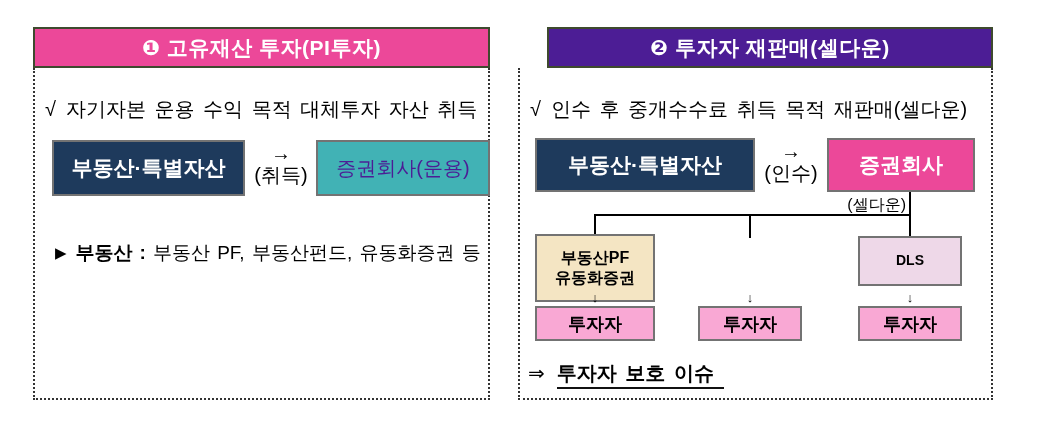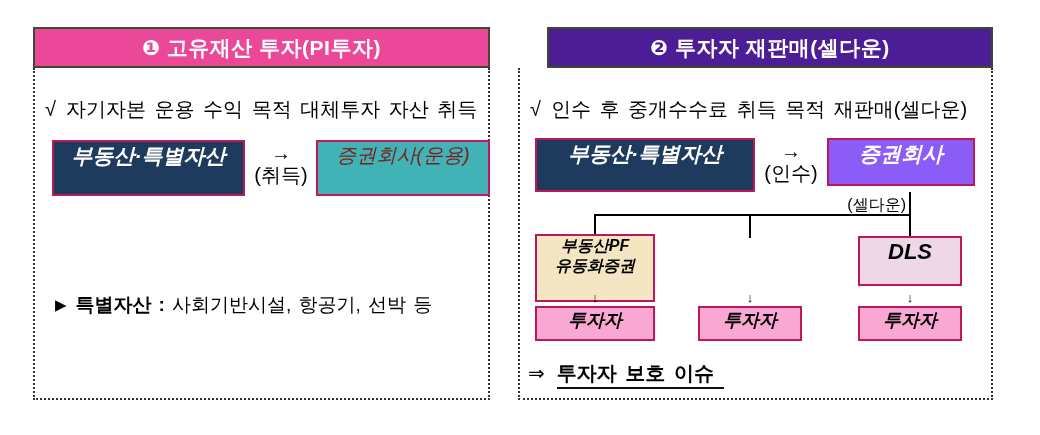--- a/index.html
+++ b/index.html
@@ -18,28 +18,28 @@
   .maroon-bg { background:#4c1d95;margin-left:29px; }
 
   .panel-body { position:relative; height:332px; border:2px dotted #333;
     border-top:none; background:#fff; }
 
   .check-line { position:absolute; left:10px; top:4px; font-size:20px;
     white-space:nowrap; word-spacing:3px;margin-top:24px; }
   .check-icon { margin-right:10px; }
 
   .fbox { position:absolute; display:flex; flex-direction:column;
-    align-items:center; justify-content:flex-start; text-align:center;
-    border:2px solid #be185d;font-style:italic; }
+    align-items:center; justify-content:center; text-align:center;
+    border:2px solid #737373; }
 
   
   .l-source { left:17px; top:72px; width:193px; height:56px; background:#1e3a5c;
     color:#fff; font-weight:bold; font-size:21px; }
   .l-target { left:281px; top:72px; width:174px; height:56px; background:#41b2b5;
-    color:#7f1d1d; font-size:20px; }
+    color:#4c1d95; font-size:20px; }
   .arrow-stack { position:absolute; display:flex; flex-direction:column;
     align-items:center; justify-content:center; line-height:1.1; }
   .l-arrow { left:214px; top:74px; width:64px; }
   .arrow-glyph { font-size:20px; font-weight:bold; }
   .arrow-caption { font-size:20px; }
 
   .bullet-line { position:absolute; left:20px; font-size:19px;
     white-space:nowrap; word-spacing:2px; }
   .bullet-1 { top:172px; }
   .bullet-2 { top:224px; }
@@ -51,38 +51,38 @@
     word-spacing:3px; }
   .l-conclusion { left:34px; top:278px; }
   .r-conclusion { left:8px;  top:292px; }
   .conclusion-marker { margin-right:12px; }
   .u { border-bottom:2px solid #111; padding-bottom:3px; padding-right:10px; }
   .emph { font-weight:bold; }
 
   
   .r-source { left:15px; top:70px; width:220px; height:54px; background:#1e3a5c;
     color:#fff; font-weight:bold; font-size:21px; }
-  .r-target { left:307px; top:70px; width:148px; height:48px; background:#8b5cf6;
+  .r-target { left:307px; top:70px; width:148px; height:54px; background:#ec4899;
     color:#fff; font-weight:bold; font-size:21px; }
   .r-arrow { left:238px; top:72px; width:66px; }
   .branch-caption { position:absolute; left:304px; top:127px; width:82px;
     text-align:right; font-size:16px; }
 
   
   .line { position:absolute; background:#000; }
   .v-main { left:389px; top:124px; width:2px; height:44px; }
   .h-branch { left:74px; top:146px; width:317px; height:2px; }
   .v-stub-a { left:74px;  top:146px; width:2px; height:22px; }
   .v-stub-b { left:229px; top:146px; width:2px; height:24px; }
 
   
   .product { font-weight:bold; line-height:1.25; }
   .p-a { left:15px;  top:166px; width:120px; height:68px; background:#f4e5c3; font-size:16px; }
   .p-b { left:178px; top:168px; width:104px; height:50px; background:#dfeceb; font-size:18px; }
-  .p-c { left:338px; top:168px; width:104px; height:50px; background:#eed8e8; font-size:22px; }
+  .p-c { left:338px; top:168px; width:104px; height:50px; background:#eed8e8; font-size:14px; }
 
   .down-arrow { position:absolute; top:222px; width:12px; text-align:center;
     font-size:13px; }
   .da-a { left:69px; } .da-b { left:224px; } .da-c { left:384px; }
 
   .investor { background:#f9a8d4; font-weight:bold; font-size:18px; }
   .i-a { left:15px;  top:238px; width:120px; height:35px; }
   .i-b { left:178px; top:238px; width:104px; height:35px; }
   .i-c { left:338px; top:238px; width:104px; height:35px; }
 </style>
@@ -107,24 +107,24 @@
 
       <div class="arrow-stack l-arrow">
         <span class="arrow-glyph">→</span>
         <span class="arrow-caption">(취득)</span>
       </div>
 
       <div class="fbox l-target">
         <span>증권회사(운용)</span>
       </div>
 
+      <div class="bullet-line bullet-1">
+        <span class="bullet-marker">▶</span><span class="term">부동산</span><span class="sep term">:</span><span>부동산 PF, 부동산펀드, 유동화증권 등</span>
+      </div>
 
-      <div class="bullet-line bullet-2">
-        <span class="bullet-marker">▶</span><span class="term">특별자산</span><span class="sep term">:</span><span>사회기반시설, 항공기, 선박 등</span>
-      </div>
 
 
     </div>
   </section>
 
   <section class="panel" id="right-panel">
     <header class="panel-header maroon-bg">
       <span>❷ 투자자 재판매(셀다운)</span>
     </header>
     <div class="panel-body">

